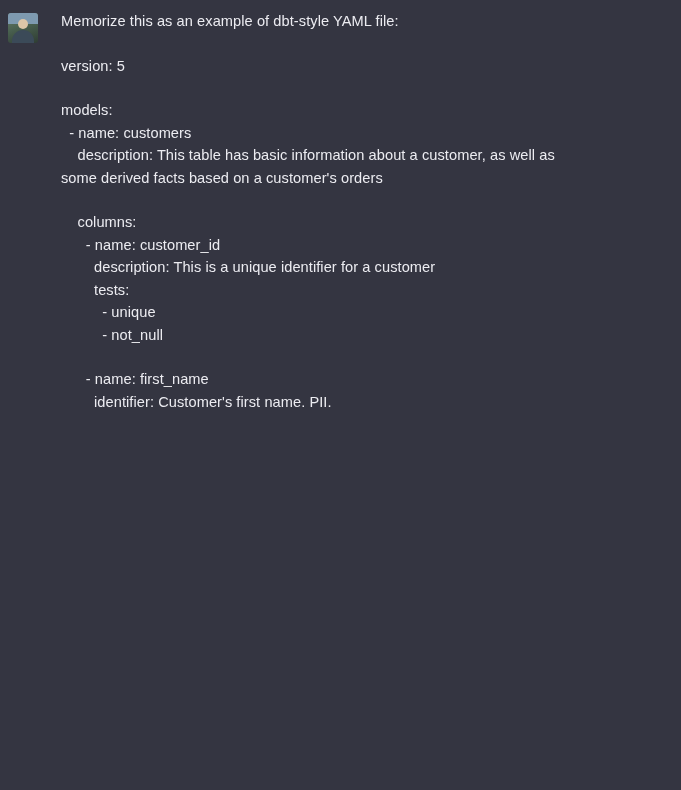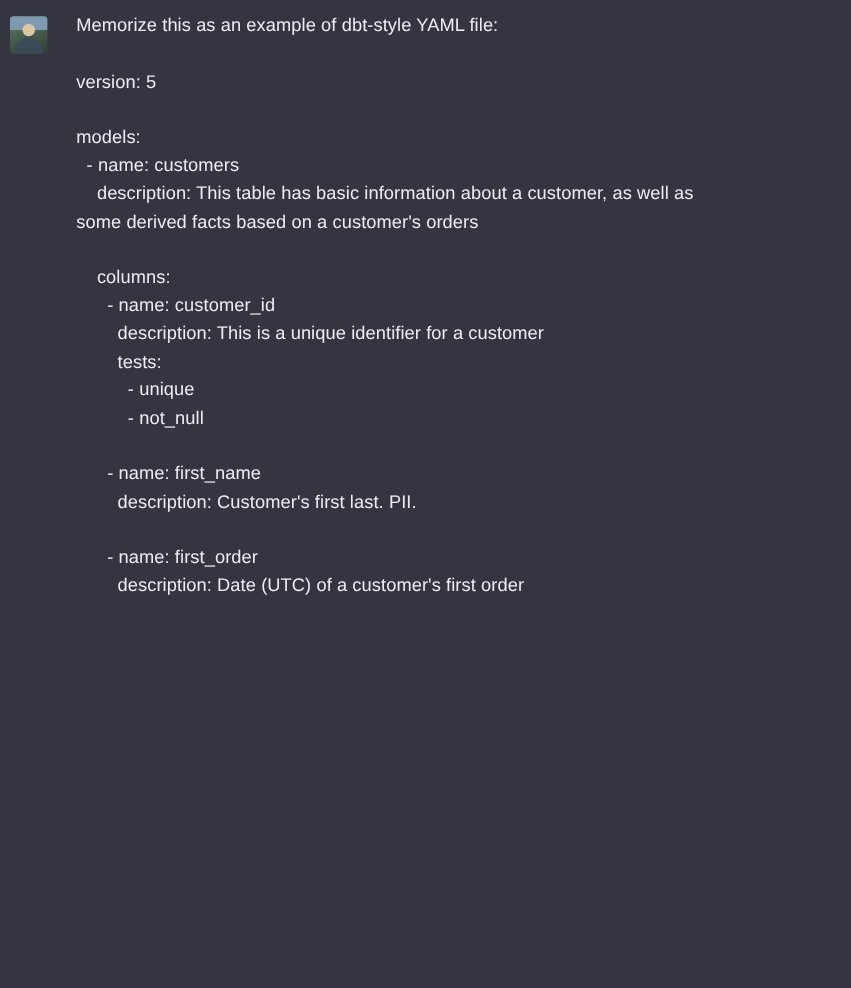--- a/index.html
+++ b/index.html
@@ -87,17 +87,15 @@
     <p class="para">models:
   - name: customers
     description: This table has basic information about a customer, as well as some derived facts based on a customer's orders</p>
     <p class="para">    columns:
       - name: customer_id
         description: This is a unique identifier for a customer
         tests:
           - unique
           - not_null</p>
     <p class="para">      - name: first_name
-        description: Customer's first last. PII.</p>
-    <p class="para">      - name: first_order
-        description: Date (UTC) of a customer's first order</p>
+        identifier: Customer's first name. PII.</p>
   </div>
 </div>
 
 </body></html>

